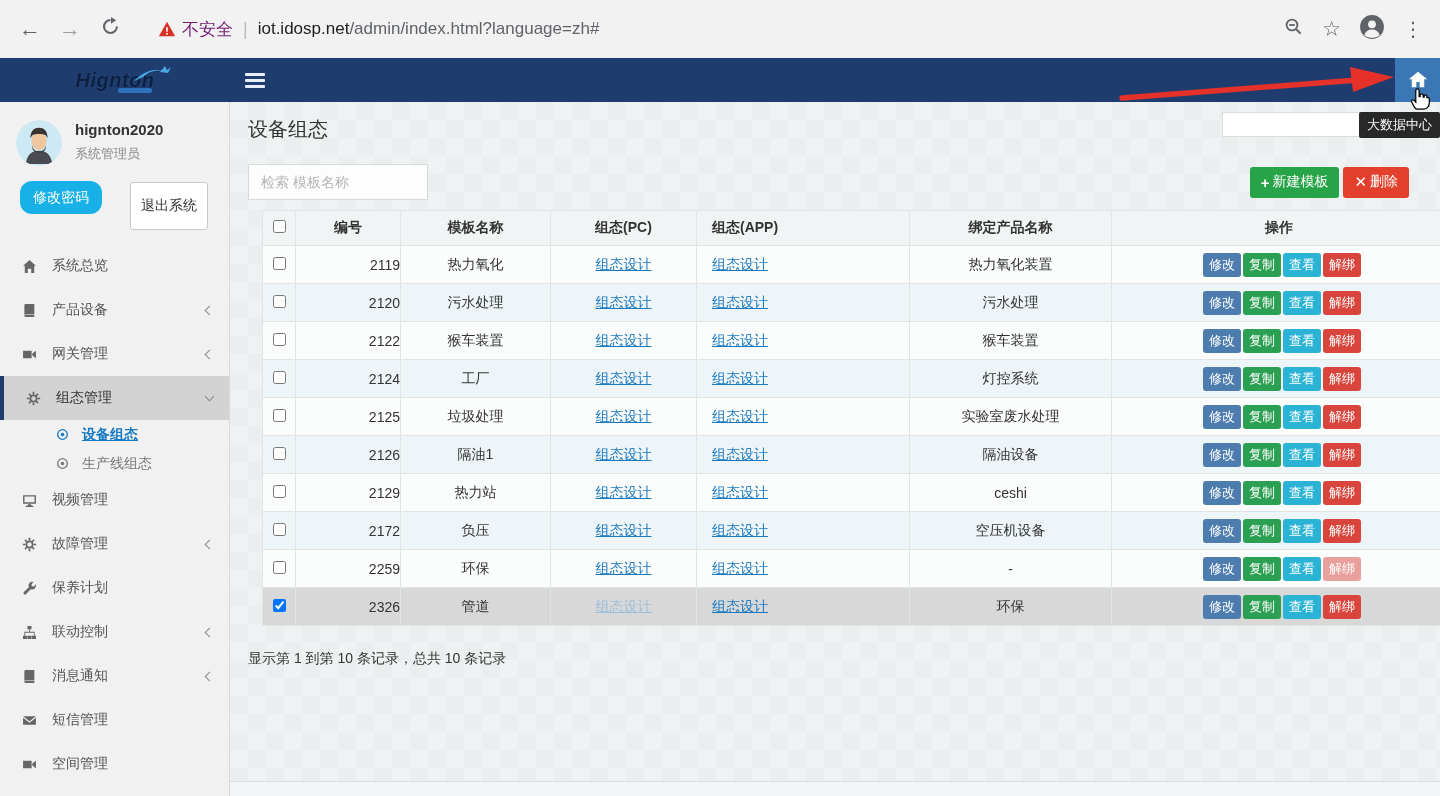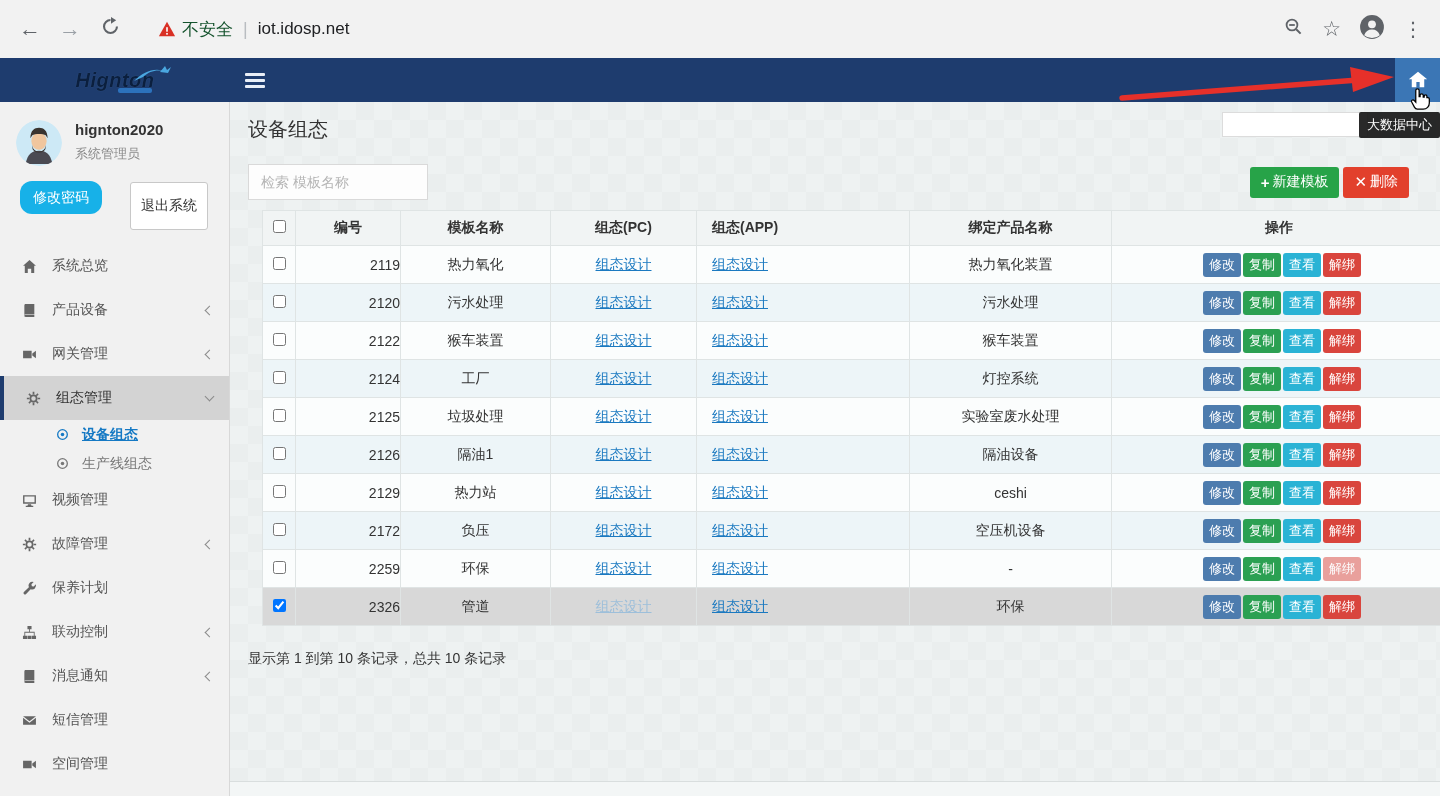--- a/index.html
+++ b/index.html
@@ -5,21 +5,21 @@
   * { margin:0; padding:0; box-sizing:border-box; }
   html,body { width:1440px; height:796px; overflow:hidden; font-family:"Liberation Sans","DejaVu Sans",sans-serif; background:#fff; }
   body { position:relative; }
 
   
   .browser { position:absolute; left:0; top:0; width:1440px; height:58px; background:#f2f2f2; display:flex; align-items:center; }
   .nav-ic { font-size:22px; color:#5f6368; width:40px; text-align:center; cursor:pointer; user-select:none; }
   .nav-ic.back { margin-left:10px; }
   .nav-ic.fwd { color:#9aa0a6; }
   .urlbar { display:flex; align-items:center; margin-left:28px; flex:1; }
-  .warn-text { color:#14532d; font-size:17px; margin-left:6px; }
+  .warn-text { color:#701a75; font-size:17px; margin-left:6px; }
   .url-sep { color:#b9bdc1; font-size:18px; margin:0 10px; }
   .url-domain { color:#202124; font-size:17px; }
   .url-path { color:#5f6368; font-size:17px; }
   .browser-right { display:flex; align-items:center; margin-right:8px; }
   .browser-right > * { margin:0 9px; cursor:pointer; }
   .star-ic { font-size:21px; color:#5f6368; }
   .dots-ic { font-size:20px; color:#5f6368; letter-spacing:0; }
 
   
   .navbar { position:absolute; left:0; top:58px; width:1440px; height:44px; background:#1e3c6e; display:flex; align-items:center; }
@@ -112,20 +112,21 @@
   </span>
   <div class="urlbar">
     <svg width="18" height="18" viewBox="0 0 20 20">
         <polygon points="10,2 19,18 1,18" fill="#d93025"></polygon>
         <rect x="9.1" y="8" width="1.8" height="5" fill="#fff"></rect>
         <rect x="9.1" y="14.4" width="1.8" height="1.9" fill="#fff"></rect>
       </svg>
     <span class="warn-text">不安全</span>
     <span class="url-sep">|</span>
     <span class="url-domain">iot.idosp.net</span>
+      <span class="url-path">/admin/index.html?language=zh#</span>
   </div>
   <div class="browser-right">
     <span>
       <svg width="20" height="20" viewBox="0 0 20 20">
           <circle cx="8" cy="8" r="5.4" fill="none" stroke="#5f6368" stroke-width="1.8"></circle>
           <line x1="12.2" y1="12.2" x2="16.6" y2="16.6" stroke="#5f6368" stroke-width="2"></line>
           <line x1="5.2" y1="8" x2="10.8" y2="8" stroke="#5f6368" stroke-width="1.8"></line>
         </svg>
     </span>
     <span class="star-ic">☆</span>

